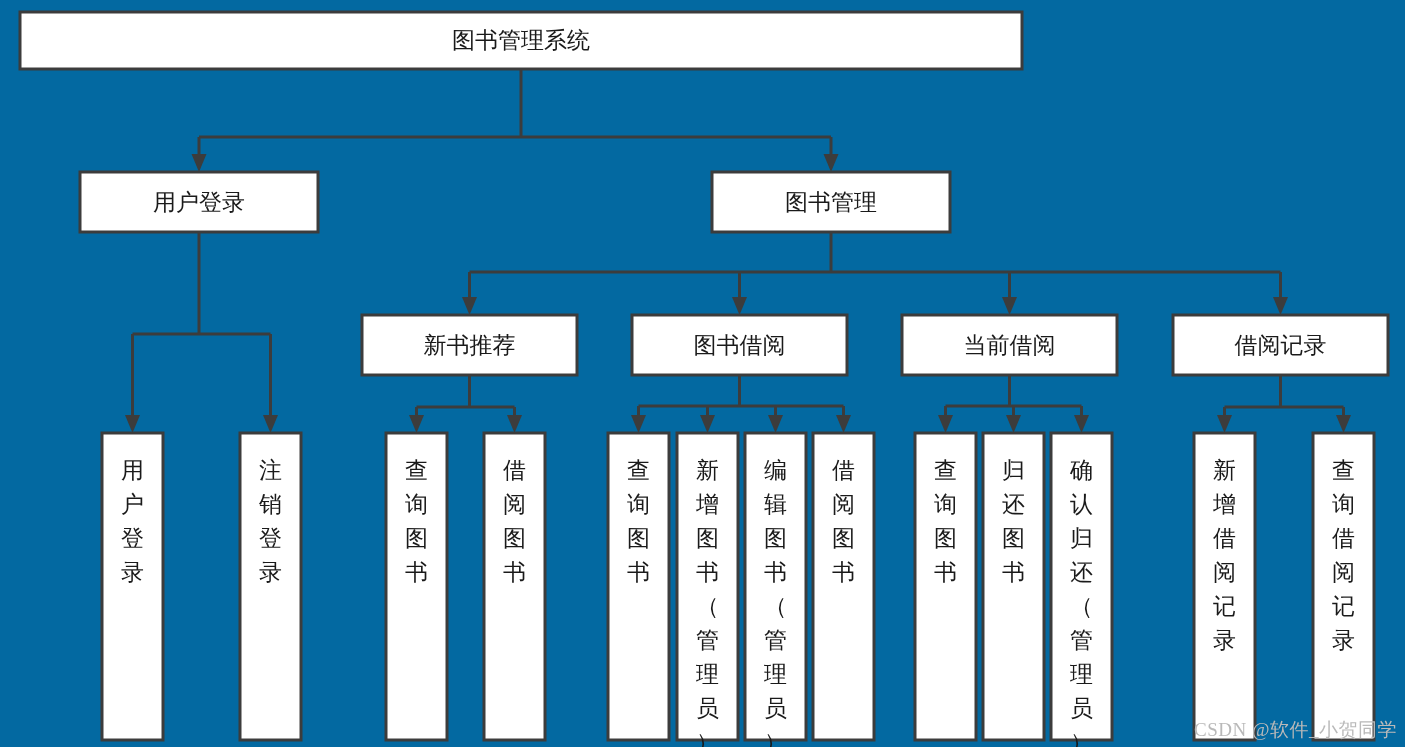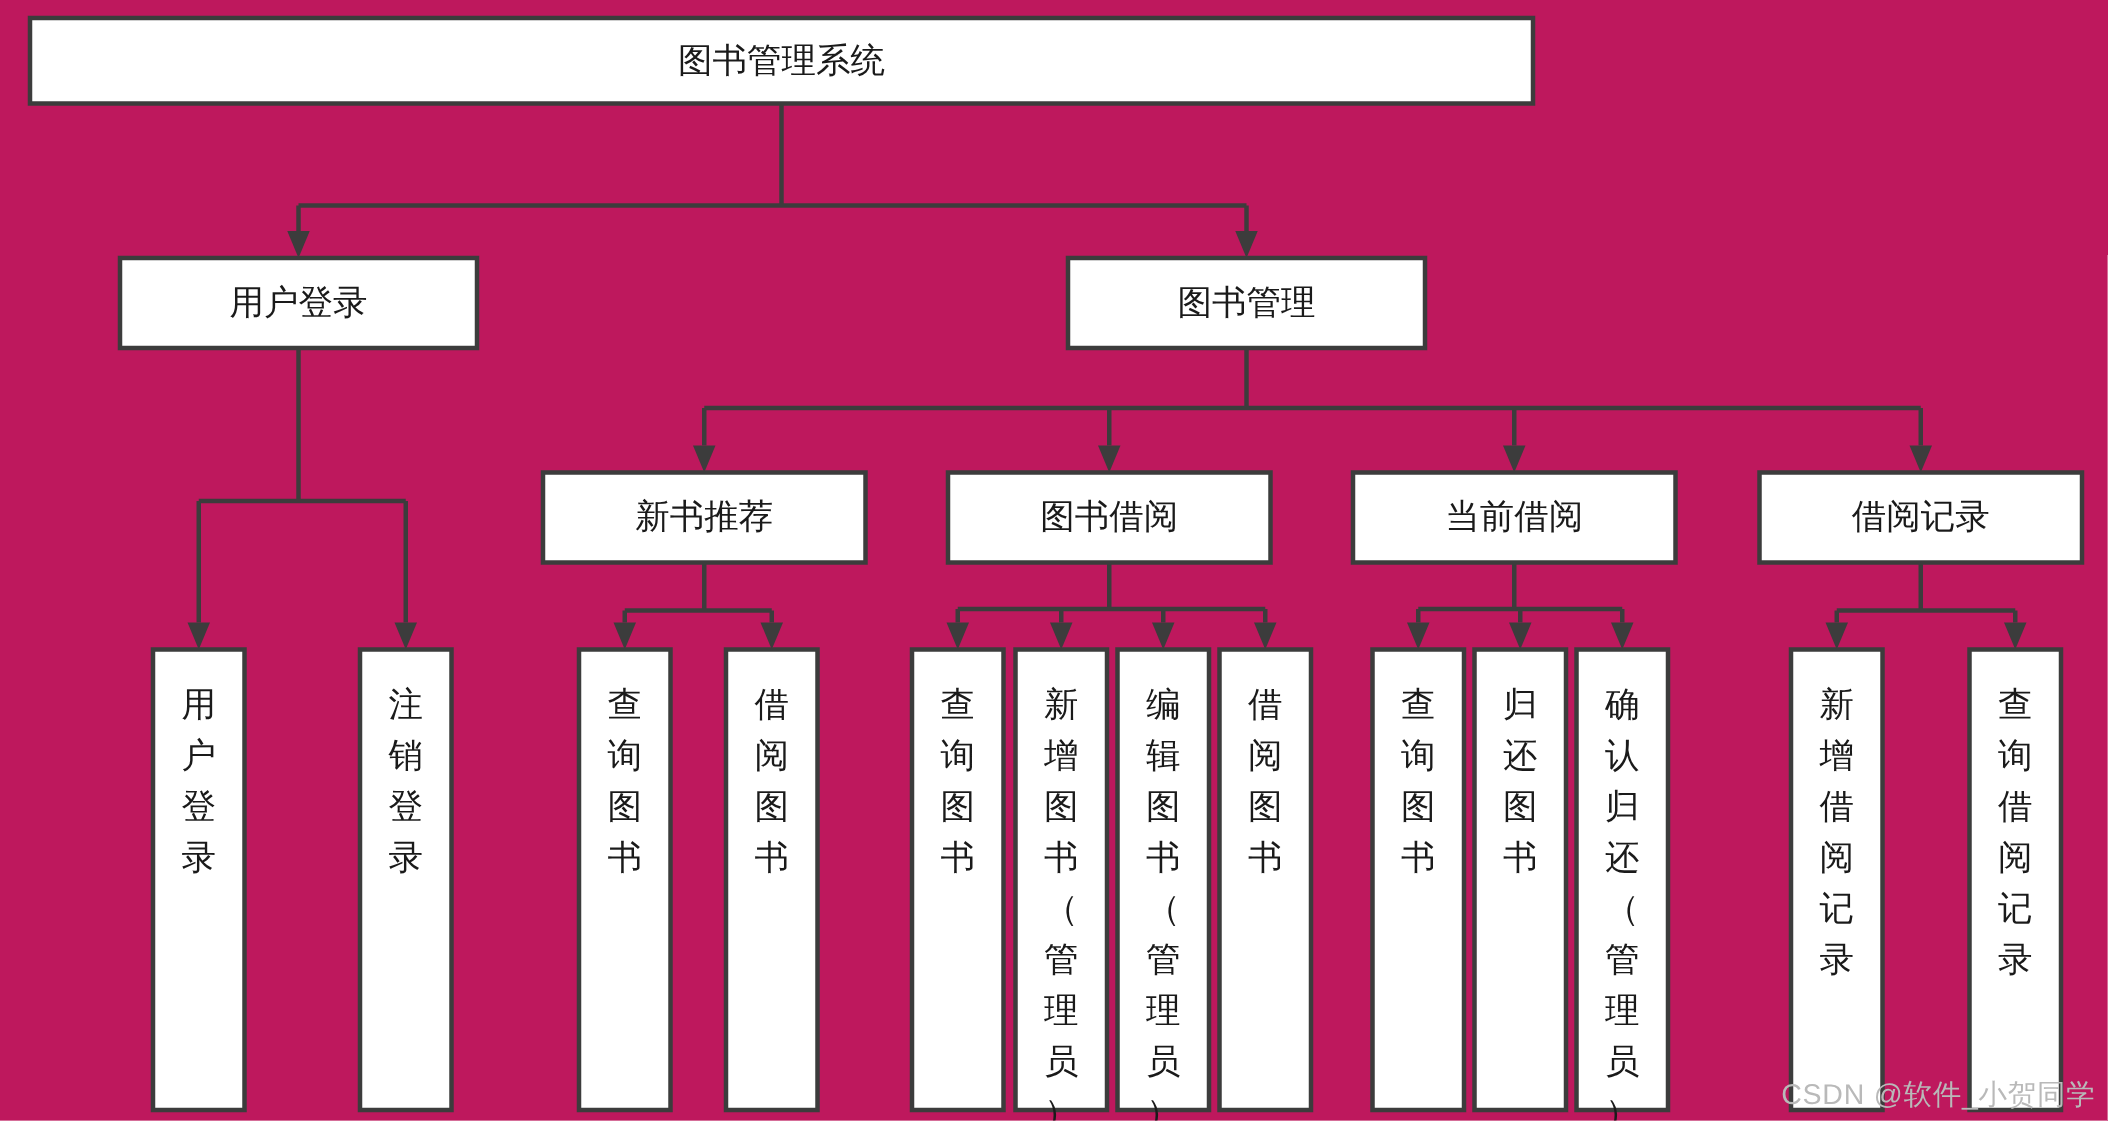--- a/index.html
+++ b/index.html
@@ -1,21 +1,21 @@
 <!DOCTYPE html>
 <html><head>
 <meta charset="utf-8">
 <style>
   html,body{margin:0;padding:0;background:#ffffff;}
   body{
     width:1405px;height:747px;
     font-family:"DejaVu Sans","Liberation Sans",sans-serif;
     overflow:hidden;
   }
-  #stage{position:relative;width:1405px;height:747px;background:#be185d;}
+  #stage{position:relative;width:1405px;height:747px;background:#0369a1;}
   svg#tree{position:absolute;left:0;top:0;width:1405px;height:747px;display:block;}
 
   .node-box{fill:#ffffff;stroke:#3c3c3c;stroke-width:3;}
   .connector{stroke:#3c3c3c;stroke-width:3;fill:none;stroke-linecap:butt;}
   .arrow-head{fill:#3c3c3c;stroke:none;}
 
   .node-label{
     font-family:"DejaVu Sans","Liberation Sans",sans-serif;
     fill:#1a1a1a;
     font-size:23px;
@@ -24,21 +24,21 @@
   }
   .leaf-label{
     font-family:"DejaVu Sans","Liberation Sans",sans-serif;
     fill:#1a1a1a;
     font-size:23px;
     text-anchor:middle;
   }
   .watermark{
     position:absolute;
     right:8px;bottom:4px;
-    font-family:Liberation Sans, sans-serif;
+    font-family:Liberation Serif, serif;
     font-size:19px;
     color:#b9b9b9;
     white-space:nowrap;
     letter-spacing:0.5px;
   }
 </style>
 </head>
 <body>
 
 <div id="stage">

